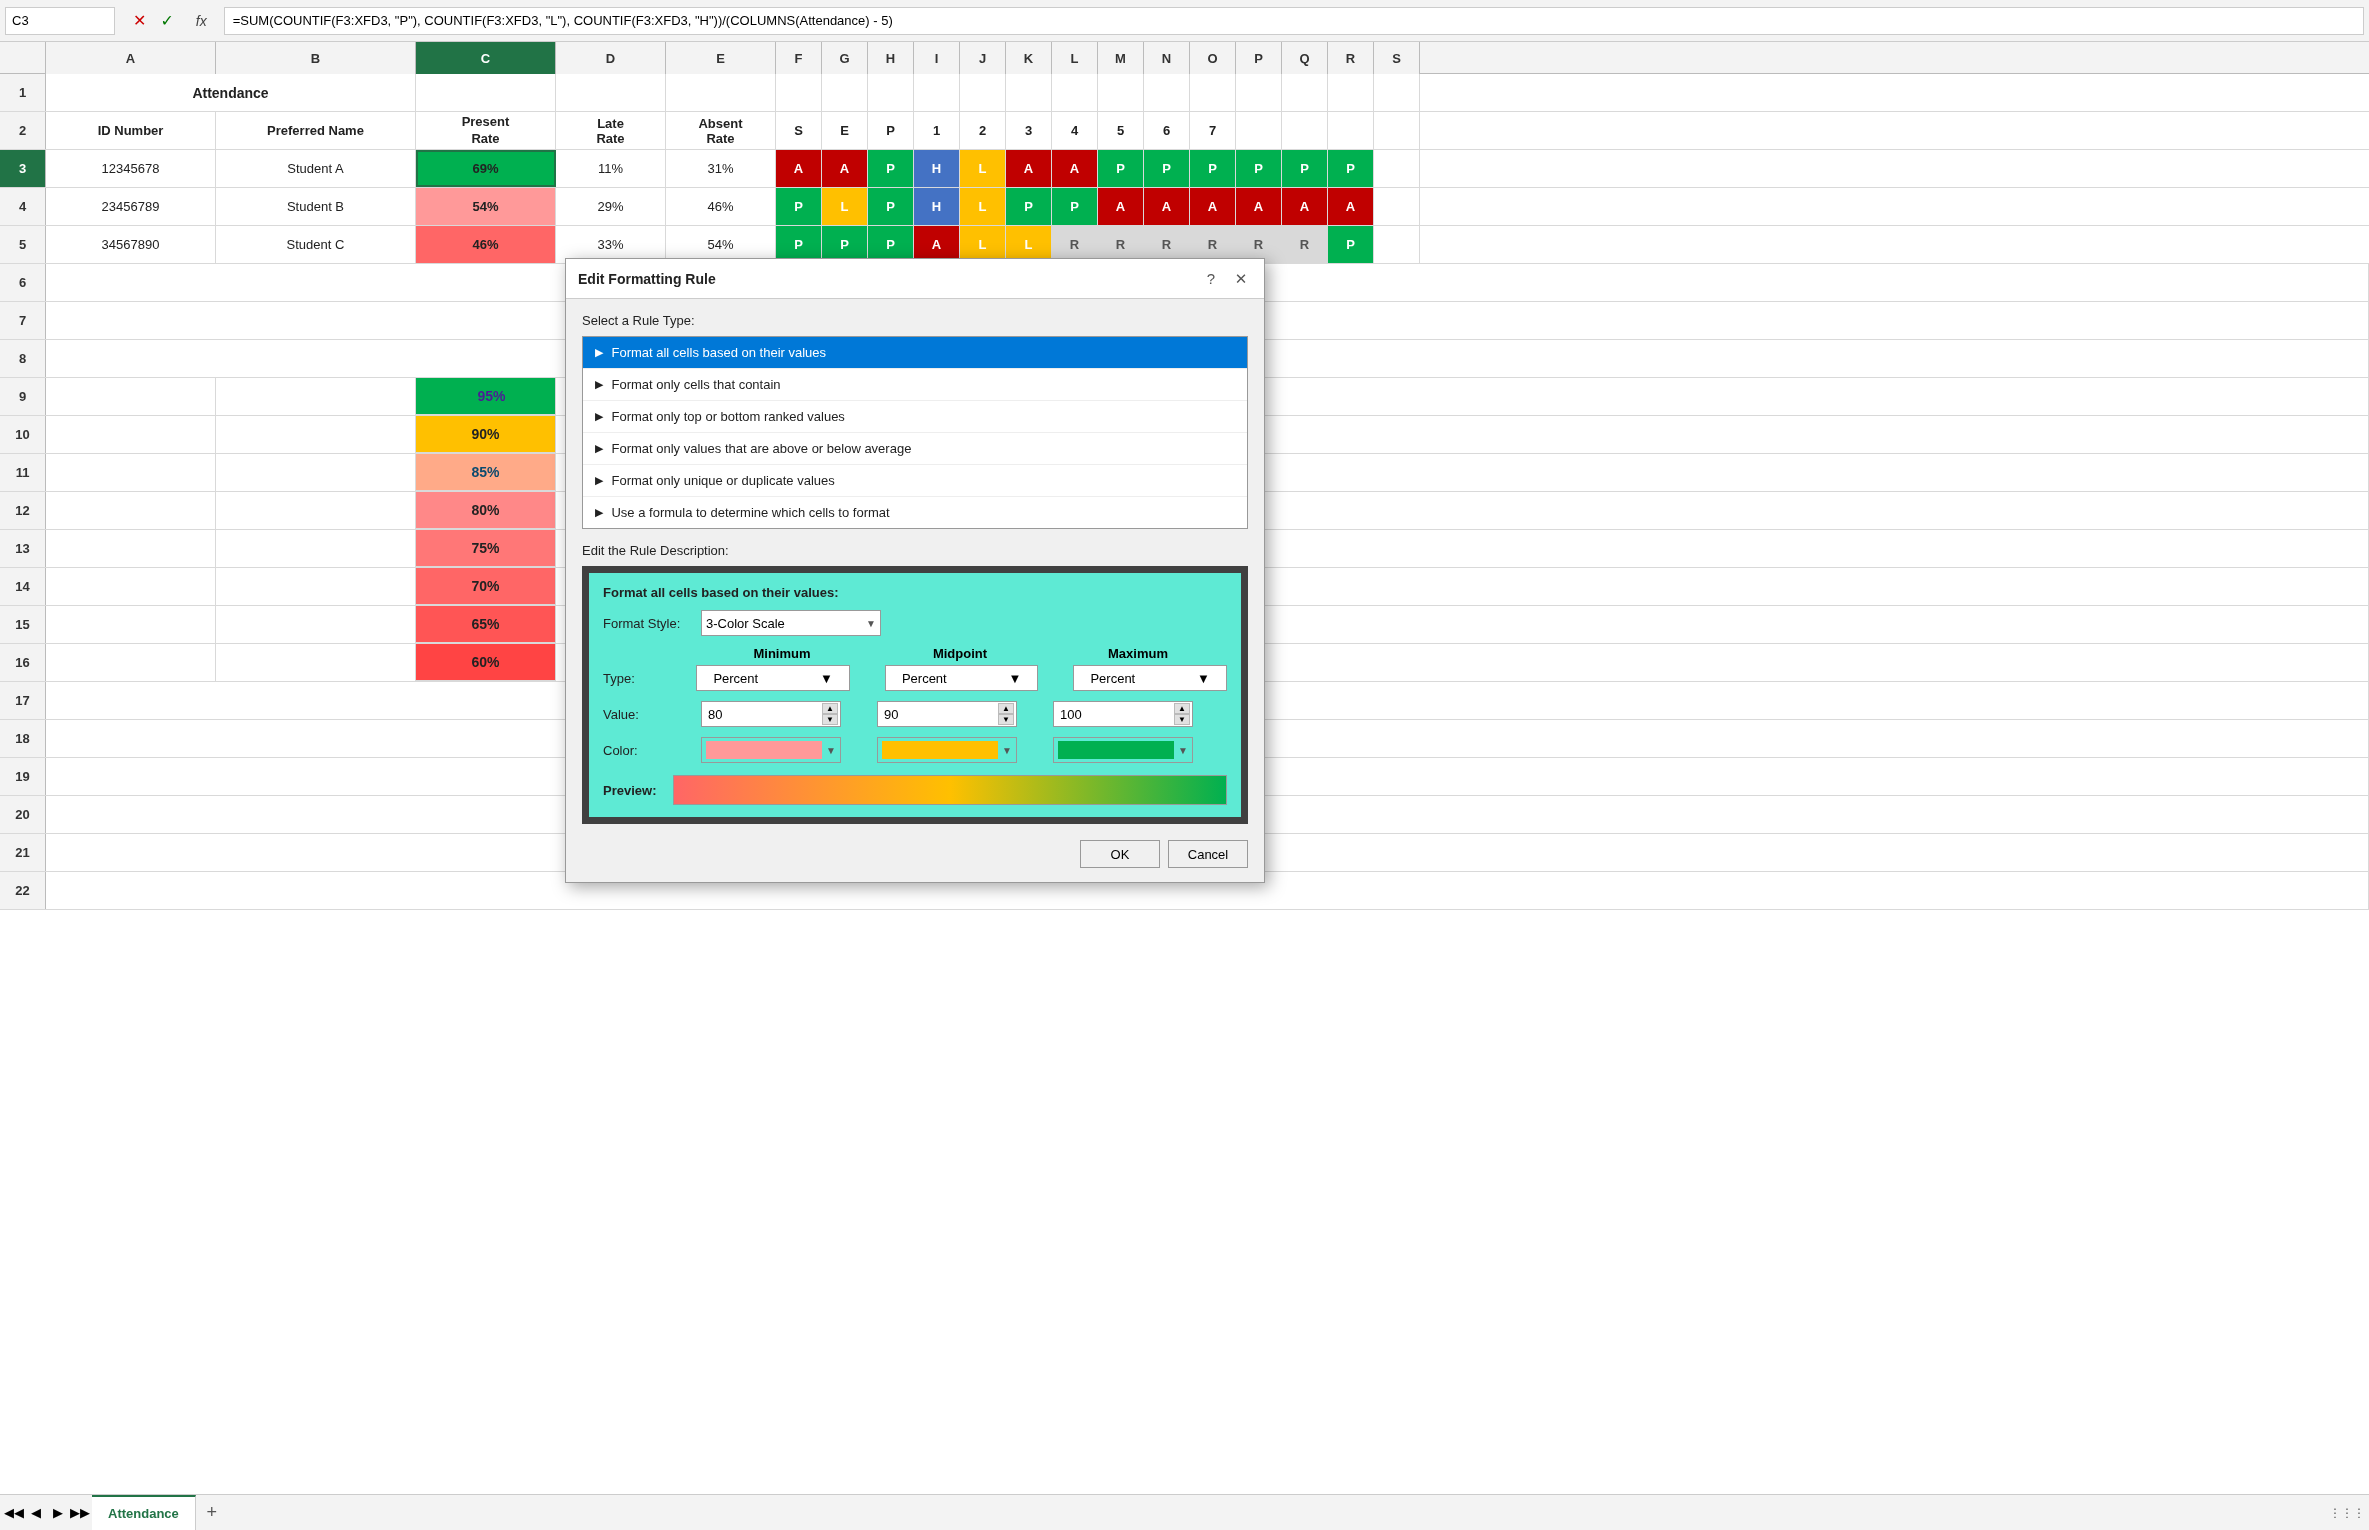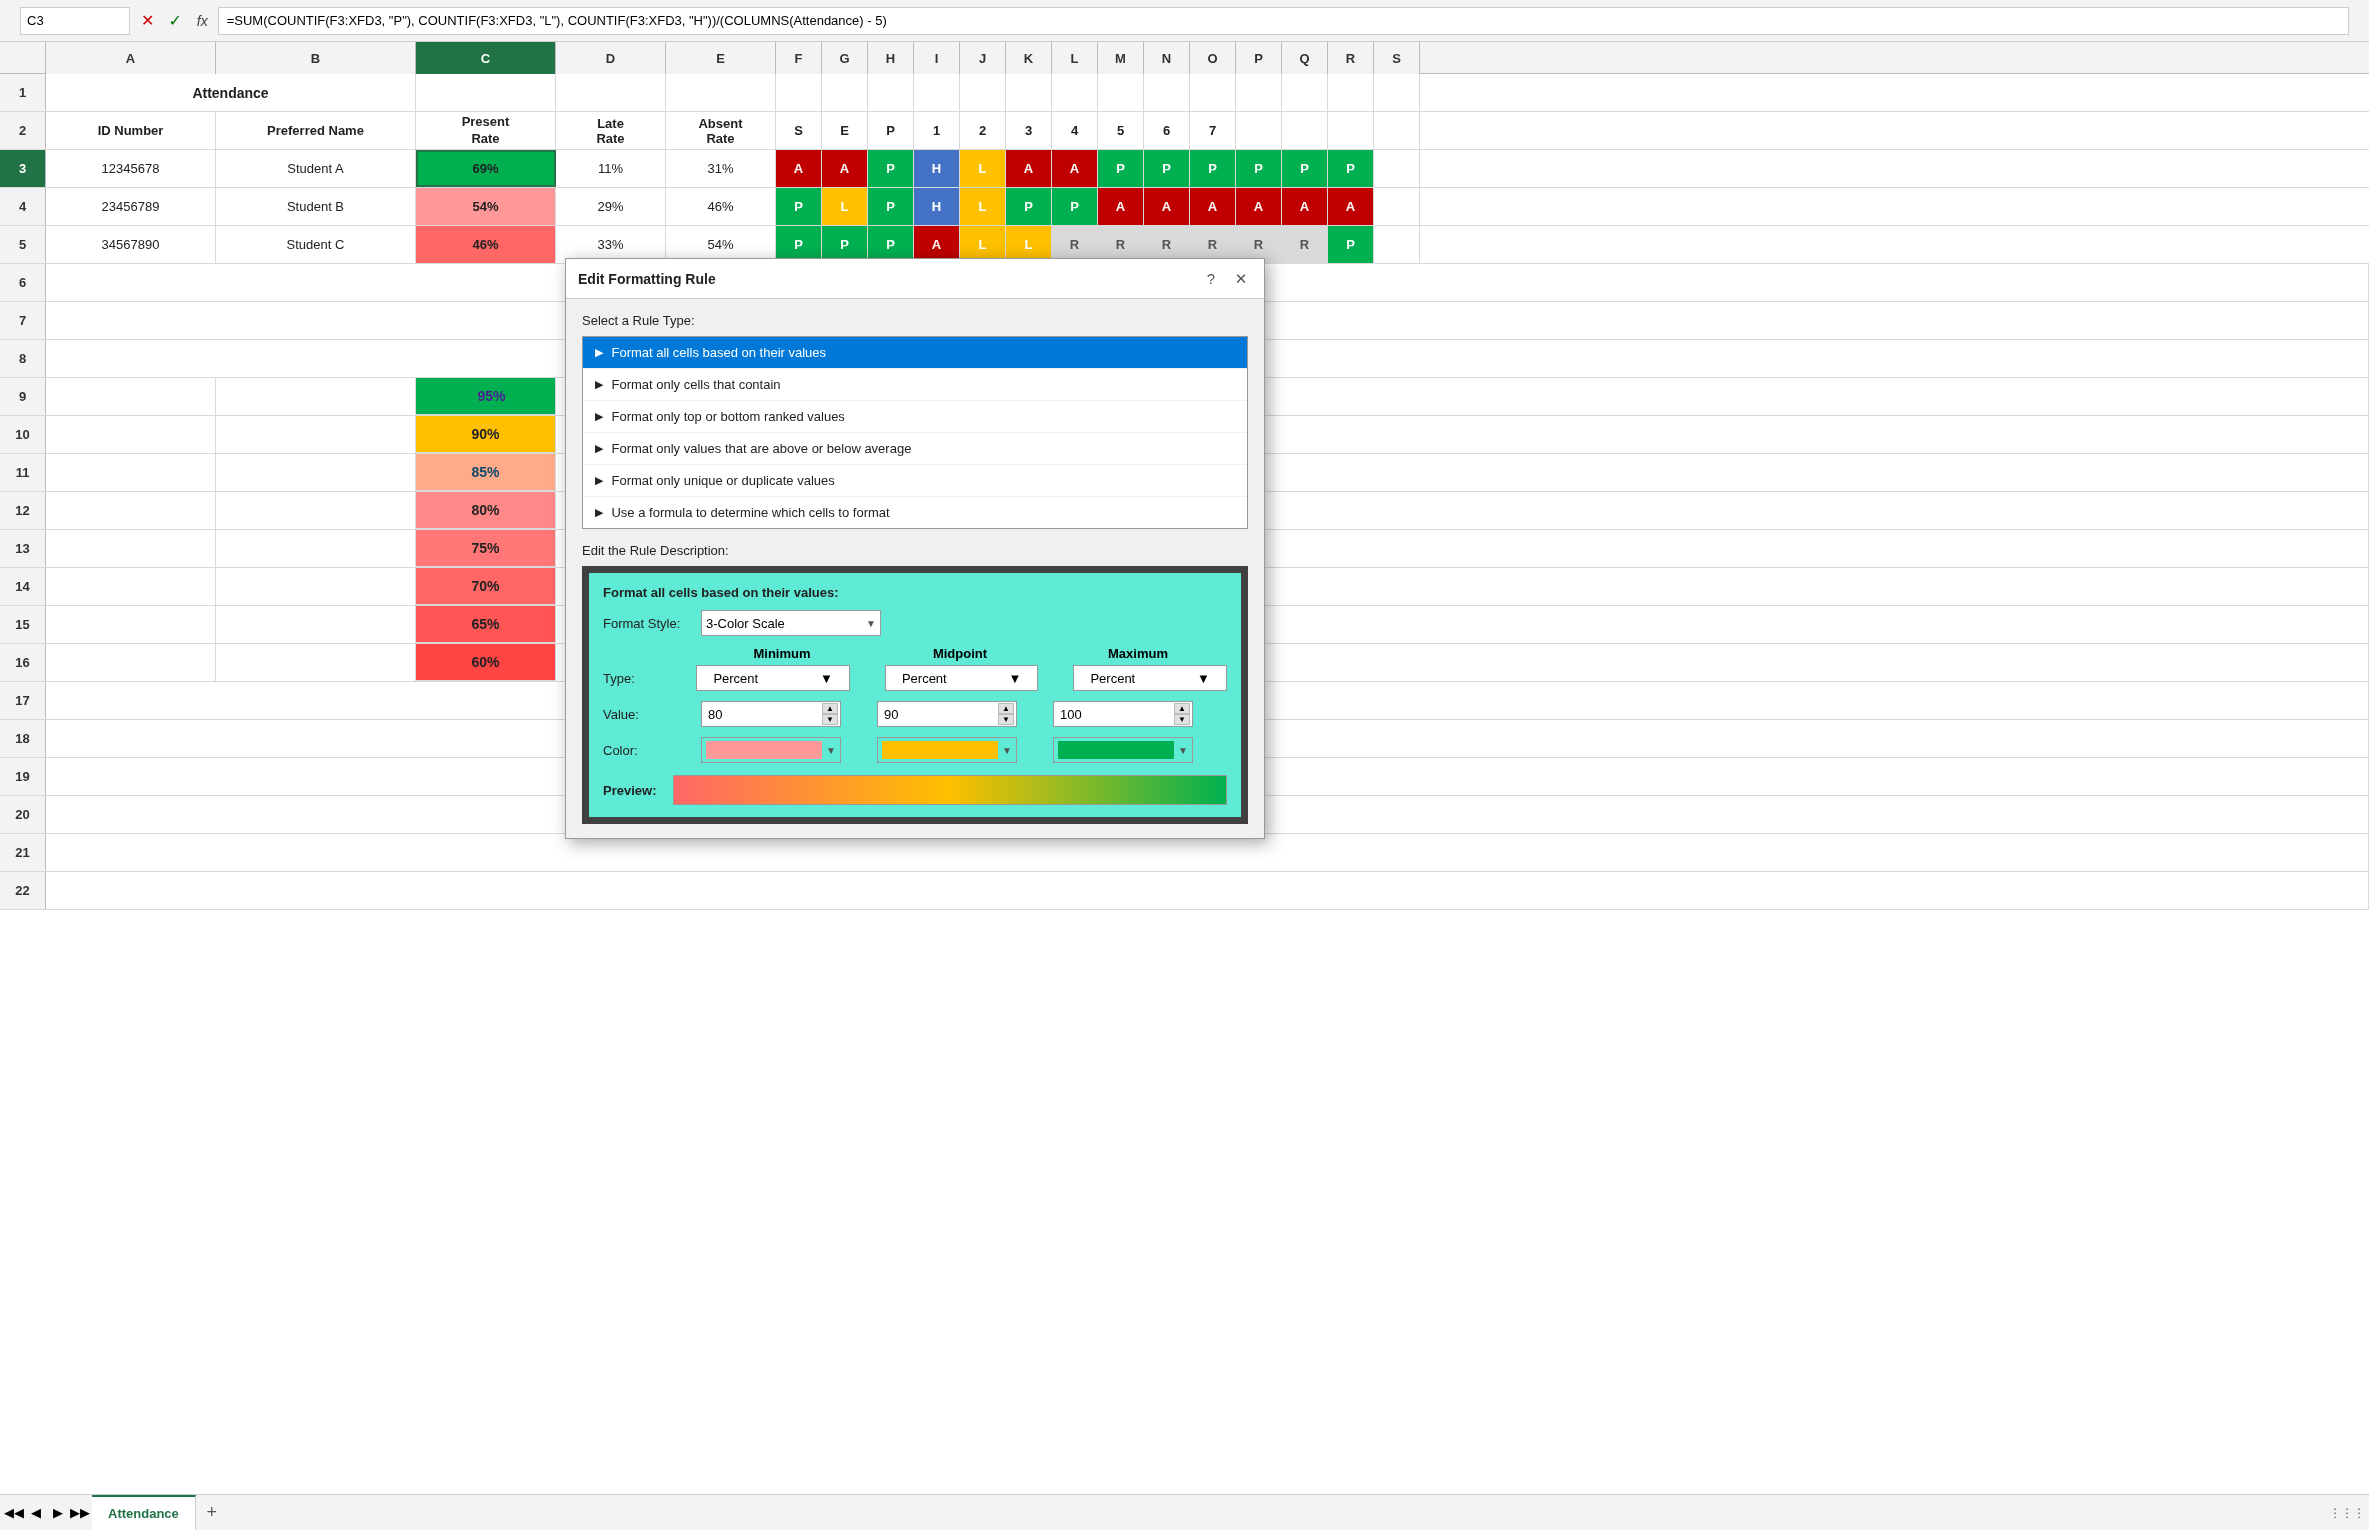--- a/index.html
+++ b/index.html
@@ -12,22 +12,22 @@
       height: 1530px;
     }
 
     
     .formula-bar {
       display: flex;
       align-items: center;
       background: #f3f3f3;
       border-bottom: 1px solid #ccc;
       height: 42px;
-      padding: 0 20px;
-      gap: 6px;
+      padding: 0 5px;
+      gap: 13px;
     }
     .cell-ref-box {
       width: 110px;
       height: 28px;
       border: 1px solid #ccc;
       padding: 2px 6px;
       font-size: 13px;
       background: #fff;
       display: flex;
       align-items: center;
@@ -769,20 +769,24 @@
           <span class="swatch-arrow">▼</span>
         </div>
       </div>
 
       <div class="preview-row">
         <span class="preview-label">Preview:</span>
         <div class="preview-gradient"></div>
       </div>
     </div>
 
+    <div class="dialog-buttons">
+      <button class="dlg-btn ok">OK</button>
+      <button class="dlg-btn">Cancel</button>
+    </div>
   </div>
 </div>
 
 <div style="position:fixed; bottom:0; left:0; right:0; height:36px; background:#f3f3f3; border-top:1px solid #ccc; display:flex; align-items:center; padding:0 4px; gap:2px;">
   <div style="width:20px; height:20px; display:flex; align-items:center; justify-content:center; cursor:pointer;">◀◀</div>
   <div style="width:20px; height:20px; display:flex; align-items:center; justify-content:center; cursor:pointer;">◀</div>
   <div style="width:20px; height:20px; display:flex; align-items:center; justify-content:center; cursor:pointer;">▶</div>
   <div style="width:20px; height:20px; display:flex; align-items:center; justify-content:center; cursor:pointer;">▶▶</div>
   <div style="height:36px; padding:0 16px; display:flex; align-items:center; background:#fff; border-top:2px solid #217346; border-right:1px solid #ccc; cursor:pointer; font-size:13px; color:#217346; font-weight:600;">Attendance</div>
   <div style="width:28px; height:28px; display:flex; align-items:center; justify-content:center; cursor:pointer; font-size:18px; color:#555;">+</div>

